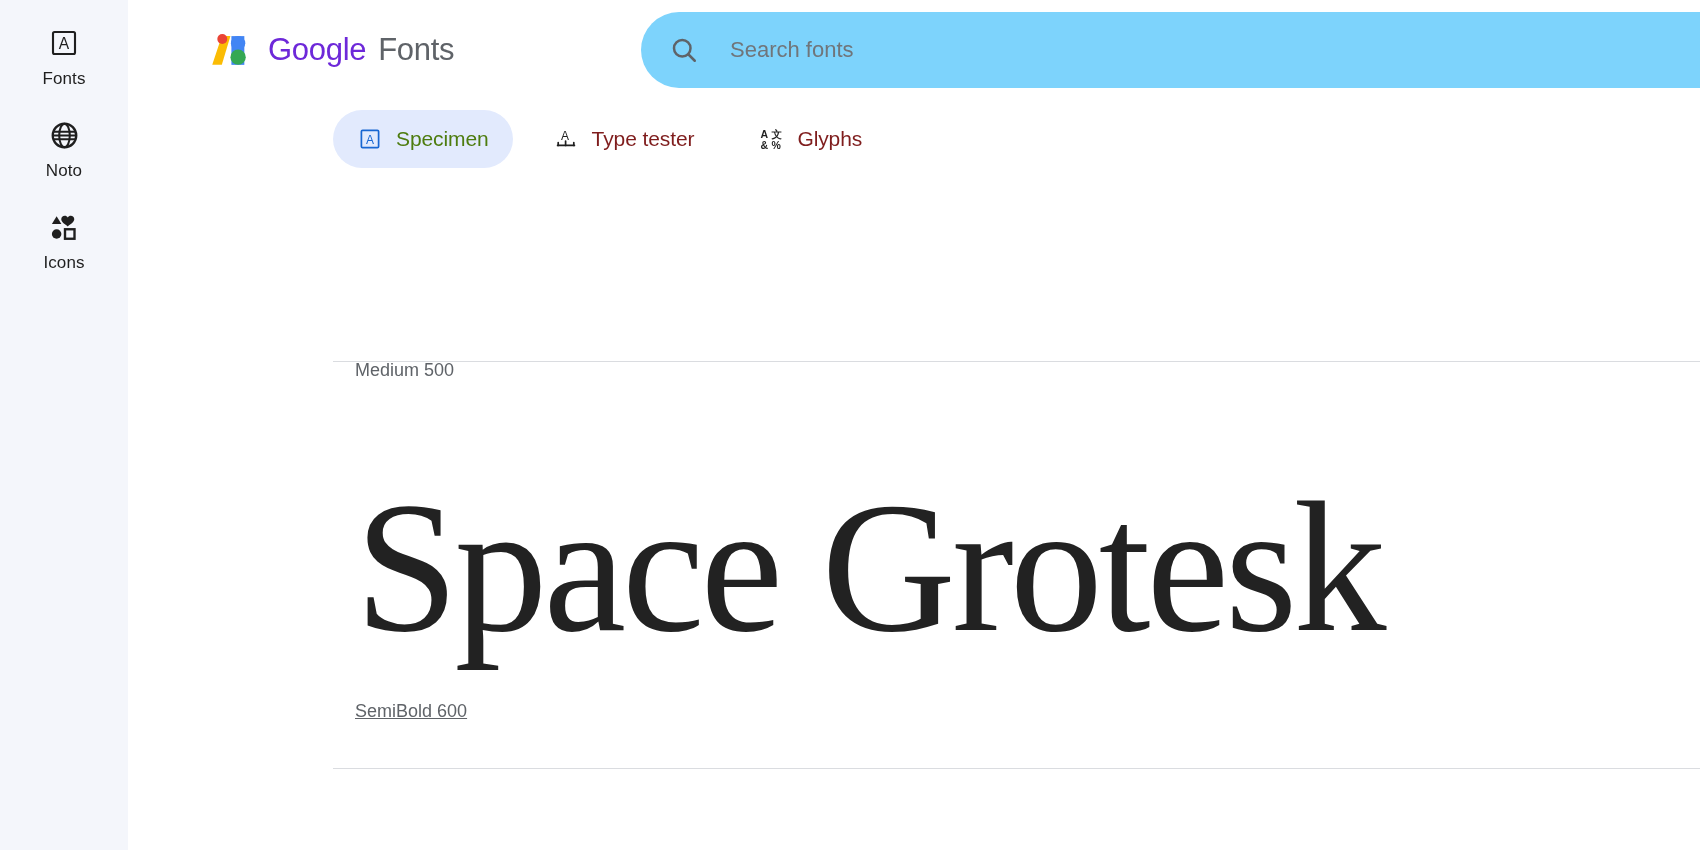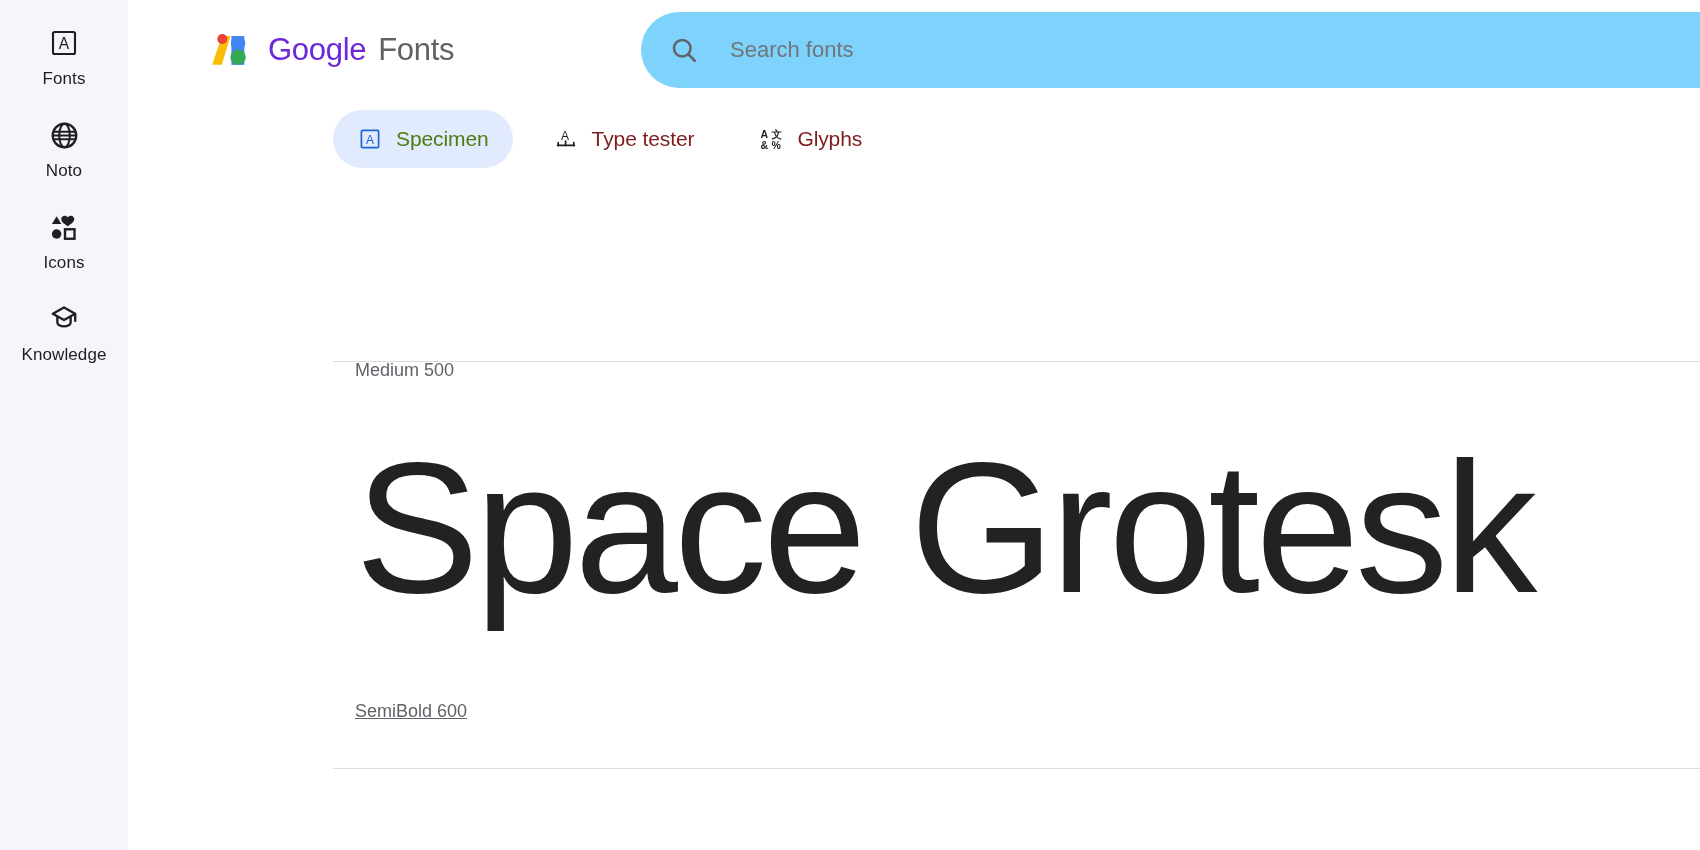--- a/index.html
+++ b/index.html
@@ -182,28 +182,29 @@
   .specimen-scroll {
     position: absolute;
     top: 0; left: 0; right: 0; bottom: 0;
     overflow: hidden;
     z-index: 10;
   }
 
   .spec-block { position: absolute; left: 0; right: 0; }
 
   .spec-sample {
-    font-family: Liberation Sans, sans-serif;
+    font-family: Liberation Serif, serif;
     font-size: 186px;
     line-height: 205px;
     color: #222222;
     letter-spacing: -4px;
     white-space: nowrap;
     padding-left: 227px;
     font-weight: 400;
+    margin-top: 40px;
   }
   .spec-sample.w500 { font-weight: 500; }
 
   
   .spec-block-top {
     top: -72px;
     height: 275px;
     -webkit-mask-image: linear-gradient(to bottom, rgba(0,0,0,0) 146px, rgba(0,0,0,1) 196px);
     mask-image: linear-gradient(to bottom, rgba(0,0,0,0) 146px, rgba(0,0,0,1) 196px);
   }
@@ -259,30 +260,20 @@
         <svg width="30" height="30" viewBox="0 0 24 24" fill="#1f1f1f">
           <path d="M6.1 3.3 L9.9 9.6 H2.3 Z"></path>
           <path d="M17.4 3.0c-1.0 0-1.9.5-2.4 1.3-.5-.8-1.4-1.3-2.4-1.3-1.6 0-2.8 1.2-2.8 2.8 0 2.3 3.2 4.1 5.2 5.7 2.0-1.6 5.2-3.4 5.2-5.7 0-1.6-1.2-2.8-2.8-2.8z"></path>
           <circle cx="6.1" cy="17.6" r="3.8"></circle>
           <rect x="12.8" y="13.8" width="7.6" height="7.6" stroke="#1f1f1f" stroke-width="1.9" fill="none"></rect>
         </svg>
       </span>
       <span class="rail-label">Icons</span>
     </div>
 
-    <div class="rail-item">
-      <span class="rail-icon">
-        <svg width="32" height="32" viewBox="0 0 24 24" fill="none" stroke="#1f1f1f" stroke-width="1.75" stroke-linejoin="round">
-          <path d="M12 3.4 20.4 8.1 12 12.8 3.6 8.1 Z"></path>
-          <path d="M20.4 8.1v6.0"></path>
-          <path d="M7.0 10.0v4.6c0 1.6 2.3 2.9 5.0 2.9s5.0-1.3 5.0-2.9v-4.6"></path>
-        </svg>
-      </span>
-      <span class="rail-label">Knowledge</span>
-    </div>
 
   </nav>
 
   <div class="main">
 
     <div class="specimen-scroll">
 
       <div class="spec-block spec-block-top">
         <div class="spec-sample">Space Grotesk</div>
       </div>

